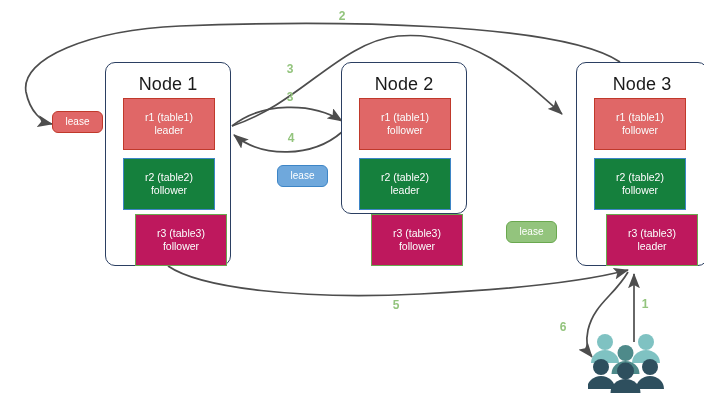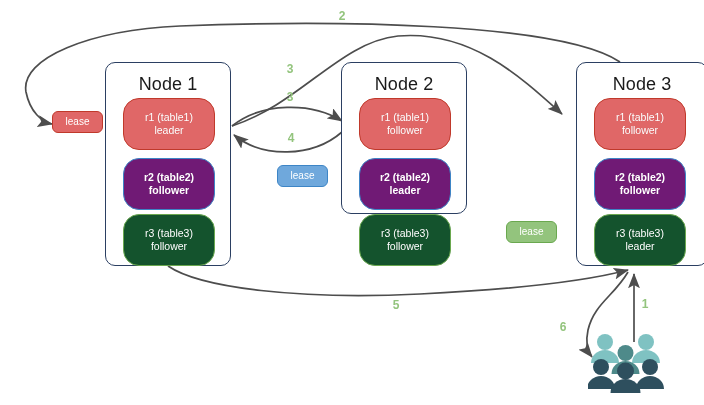--- a/index.html
+++ b/index.html
@@ -36,35 +36,35 @@
     right: 0;
     text-align: center;
     font-size: 18px;
     font-weight: normal;
     color: #1a1a1a;
     letter-spacing: 0.1px;
   }
   .replica {
     position: absolute;
     box-sizing: border-box;
-    border-radius: 16px;
+    border-radius: 0;
     display: flex;
     flex-direction: column;
     align-items: center;
     justify-content: center;
     color: #ffffff;
     font-size: 10.5px;
     line-height: 13.5px;
     text-align: center;
     text-shadow: 0 0 1px rgba(0,0,0,0.10);
   }
   .replica .ln { display: block; }
   .rep-red   { background: #e06767; border: 1.6px solid #c0392b; }
-  .rep-blue  { background: #701a75; border: 1.6px solid #3d85c6; font-weight: bold; }
-  .rep-green { background: #14532d; border: 1.6px solid #6aa84f; }
+  .rep-blue  { background: #15803d; border: 1.6px solid #3d85c6; }
+  .rep-green { background: #be185d; border: 1.6px solid #6aa84f; margin-left: 12px; }
 
   .lease {
     position: absolute;
     box-sizing: border-box;
     border-radius: 6px;
     display: flex;
     align-items: center;
     justify-content: center;
     color: #ffffff;
     font-size: 10px;

